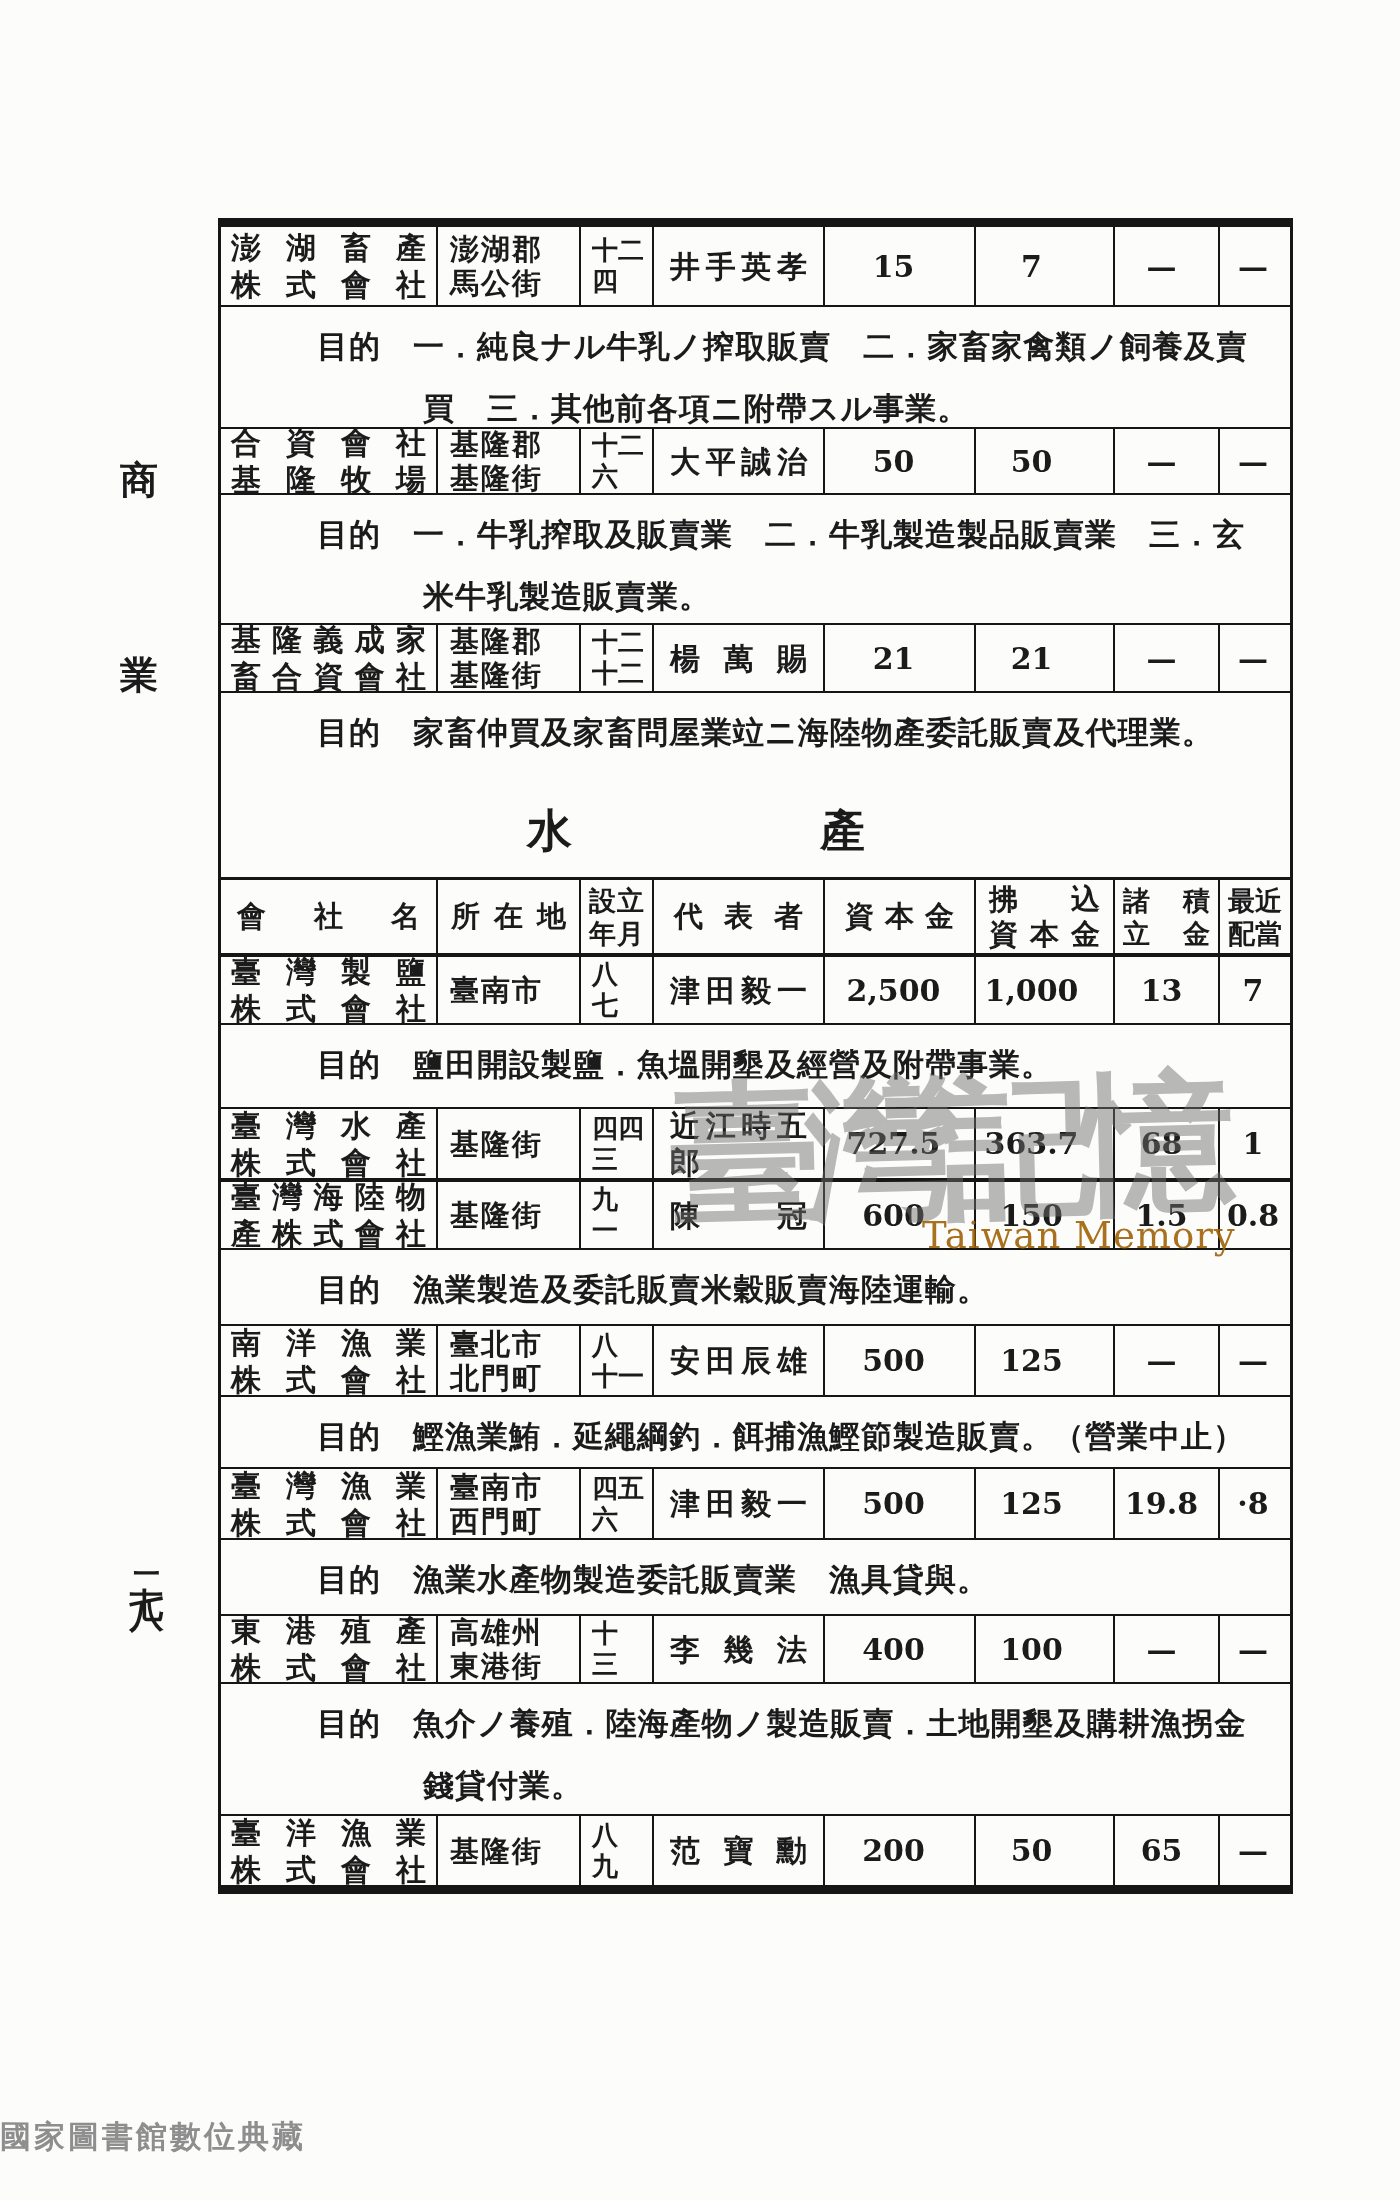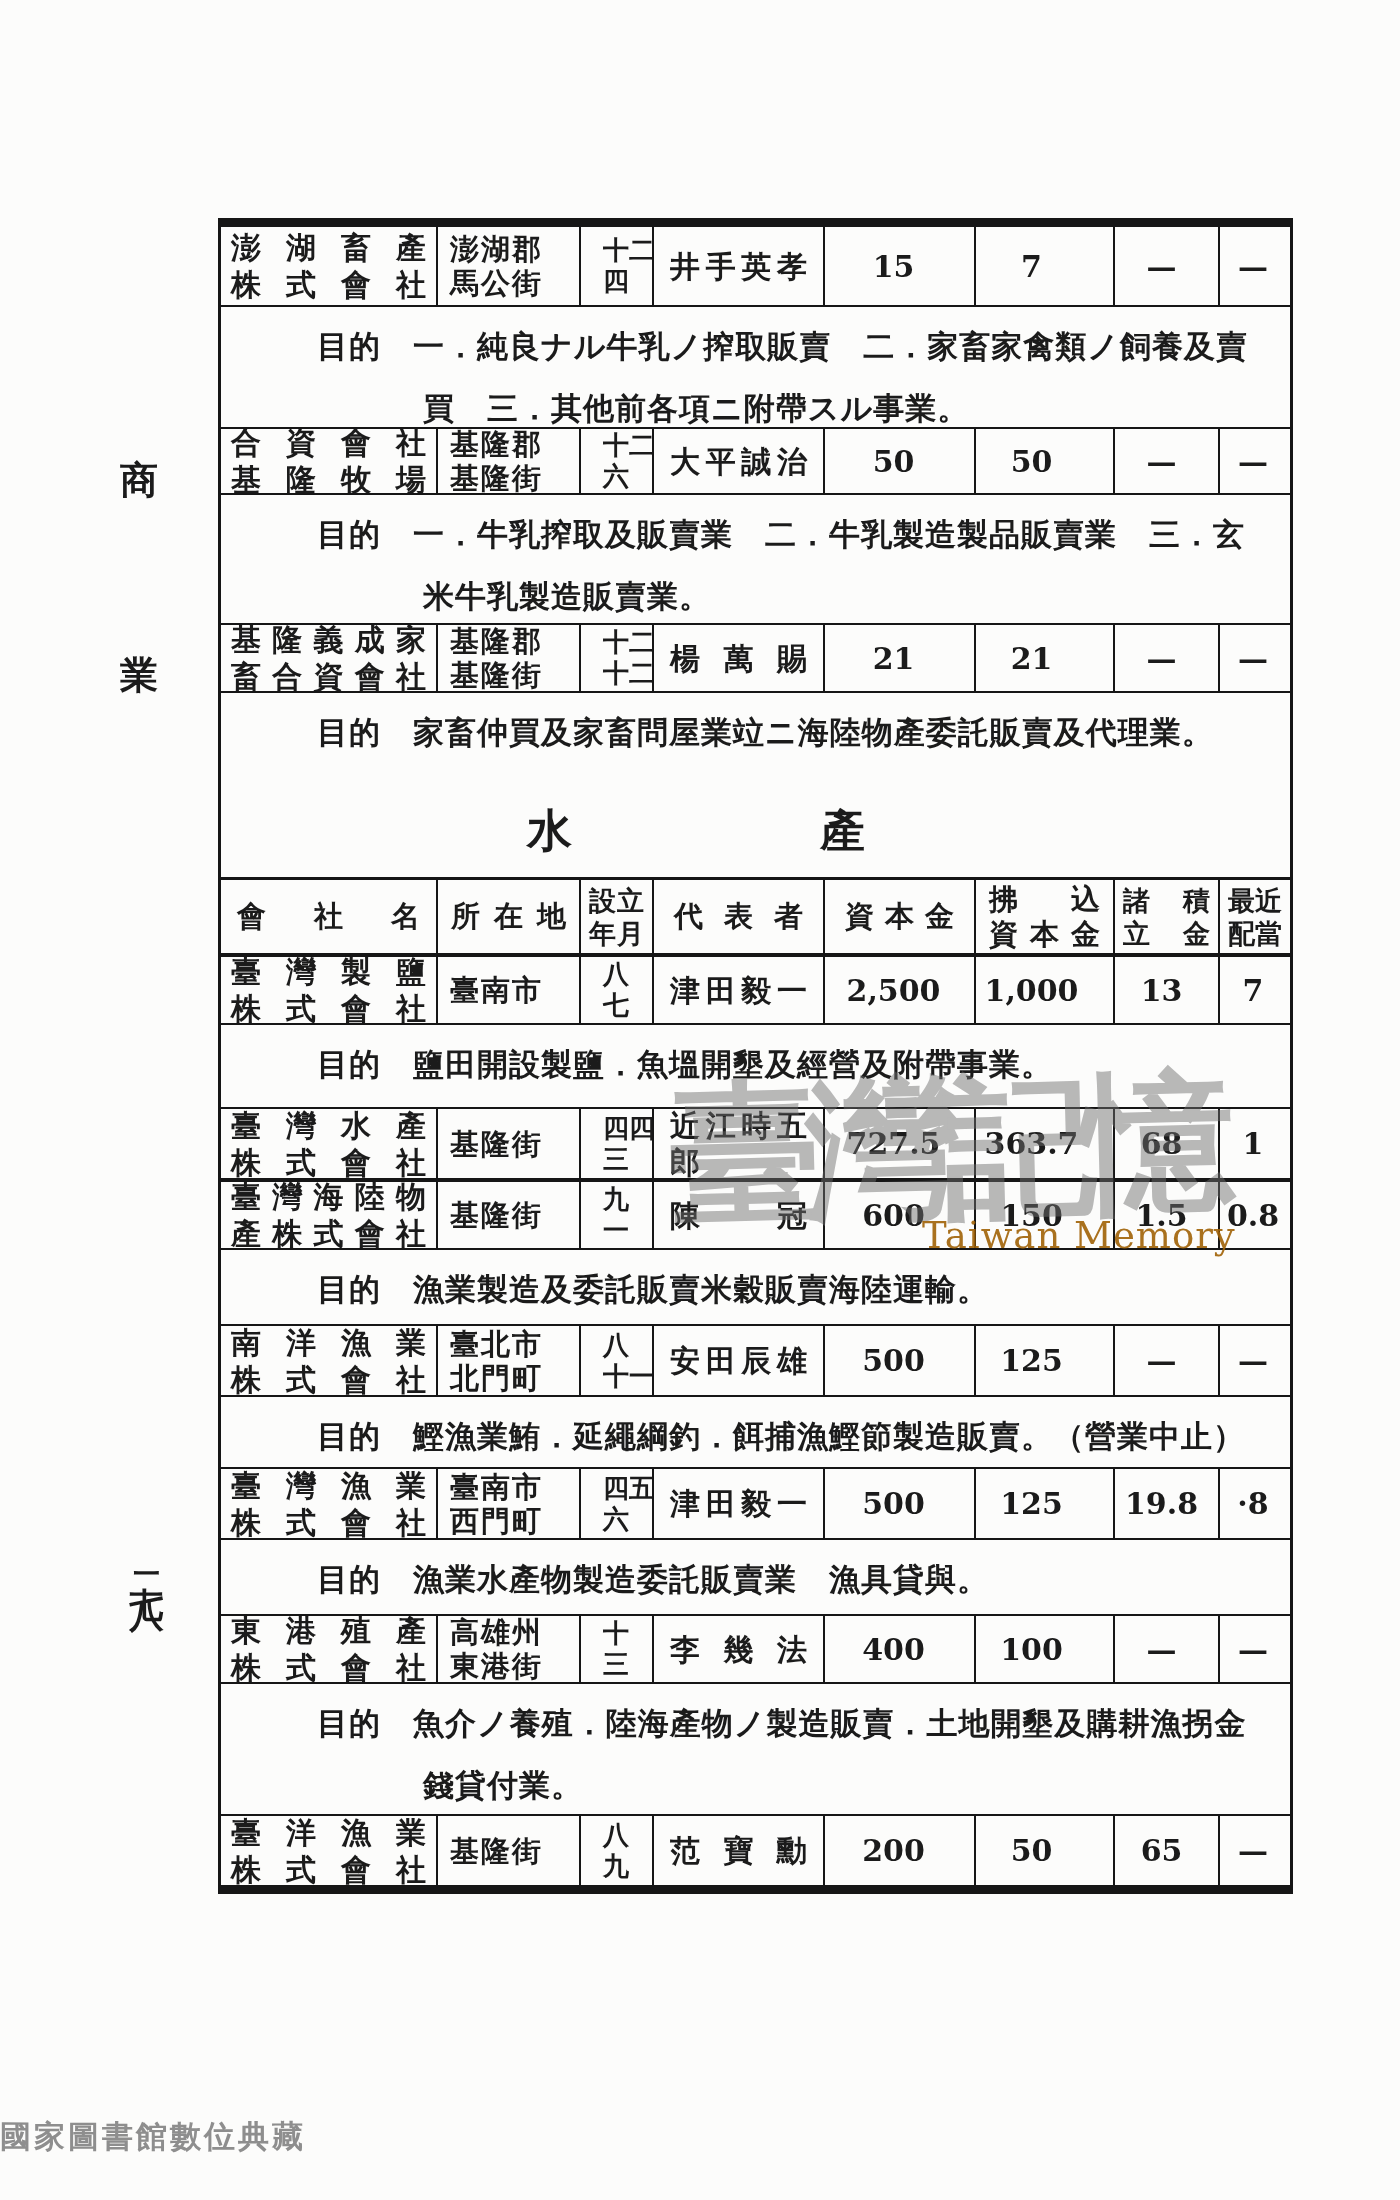--- a/index.html
+++ b/index.html
@@ -14,21 +14,21 @@
           border:3px solid #161616;border-top-width:7px;border-bottom-width:7px;}
   
   .crow{display:flex;align-items:stretch;border-top:2px solid #161616;border-bottom:2px solid #161616;box-sizing:border-box;}
   .c{border-right:2px solid #161616;box-sizing:border-box;display:flex;flex-direction:column;justify-content:center;overflow:hidden;}
   .w-name{width:217px}.w-loc{width:143px}.w-est{width:73px}.w-rep{width:171px}
   .w-cap{width:151px}.w-paid{width:139px}.w-res{width:105px}
   .w-div{flex:1;border-right:none}
   .jline{text-align:justify;text-align-last:justify;padding:0 10px;font-size:30px;line-height:37px;font-weight:bold;}
   .rep{padding:0 16px;}
   .lline{padding-left:12px;font-size:29px;line-height:34px;font-weight:bold;letter-spacing:2px;white-space:nowrap;}
-  .eline{padding-left:22px;font-size:26px;line-height:31px;font-weight:bold;white-space:nowrap;}
+  .eline{padding-left:11px;font-size:26px;line-height:31px;font-weight:bold;white-space:nowrap;}
   .num{text-align:center;padding-right:12px;font-size:30px;font-weight:bold;}
   .num-paid{padding-right:26px}
   .num-res{padding-right:10px}
   .num-div{text-align:center;padding-right:4px}
   
   .hrow{display:flex;align-items:stretch;border-top:3px solid #161616;border-bottom:2px solid #161616;box-sizing:border-box;}
   .hline{text-align:justify;text-align-last:justify;padding:0 13px;font-size:29px;line-height:35px;font-weight:bold;}
   .hline-sm{padding:0 8px;font-size:27px;line-height:33px;}
   
   .purpose{box-sizing:border-box;font-weight:bold;font-size:31px;letter-spacing:1px;}

